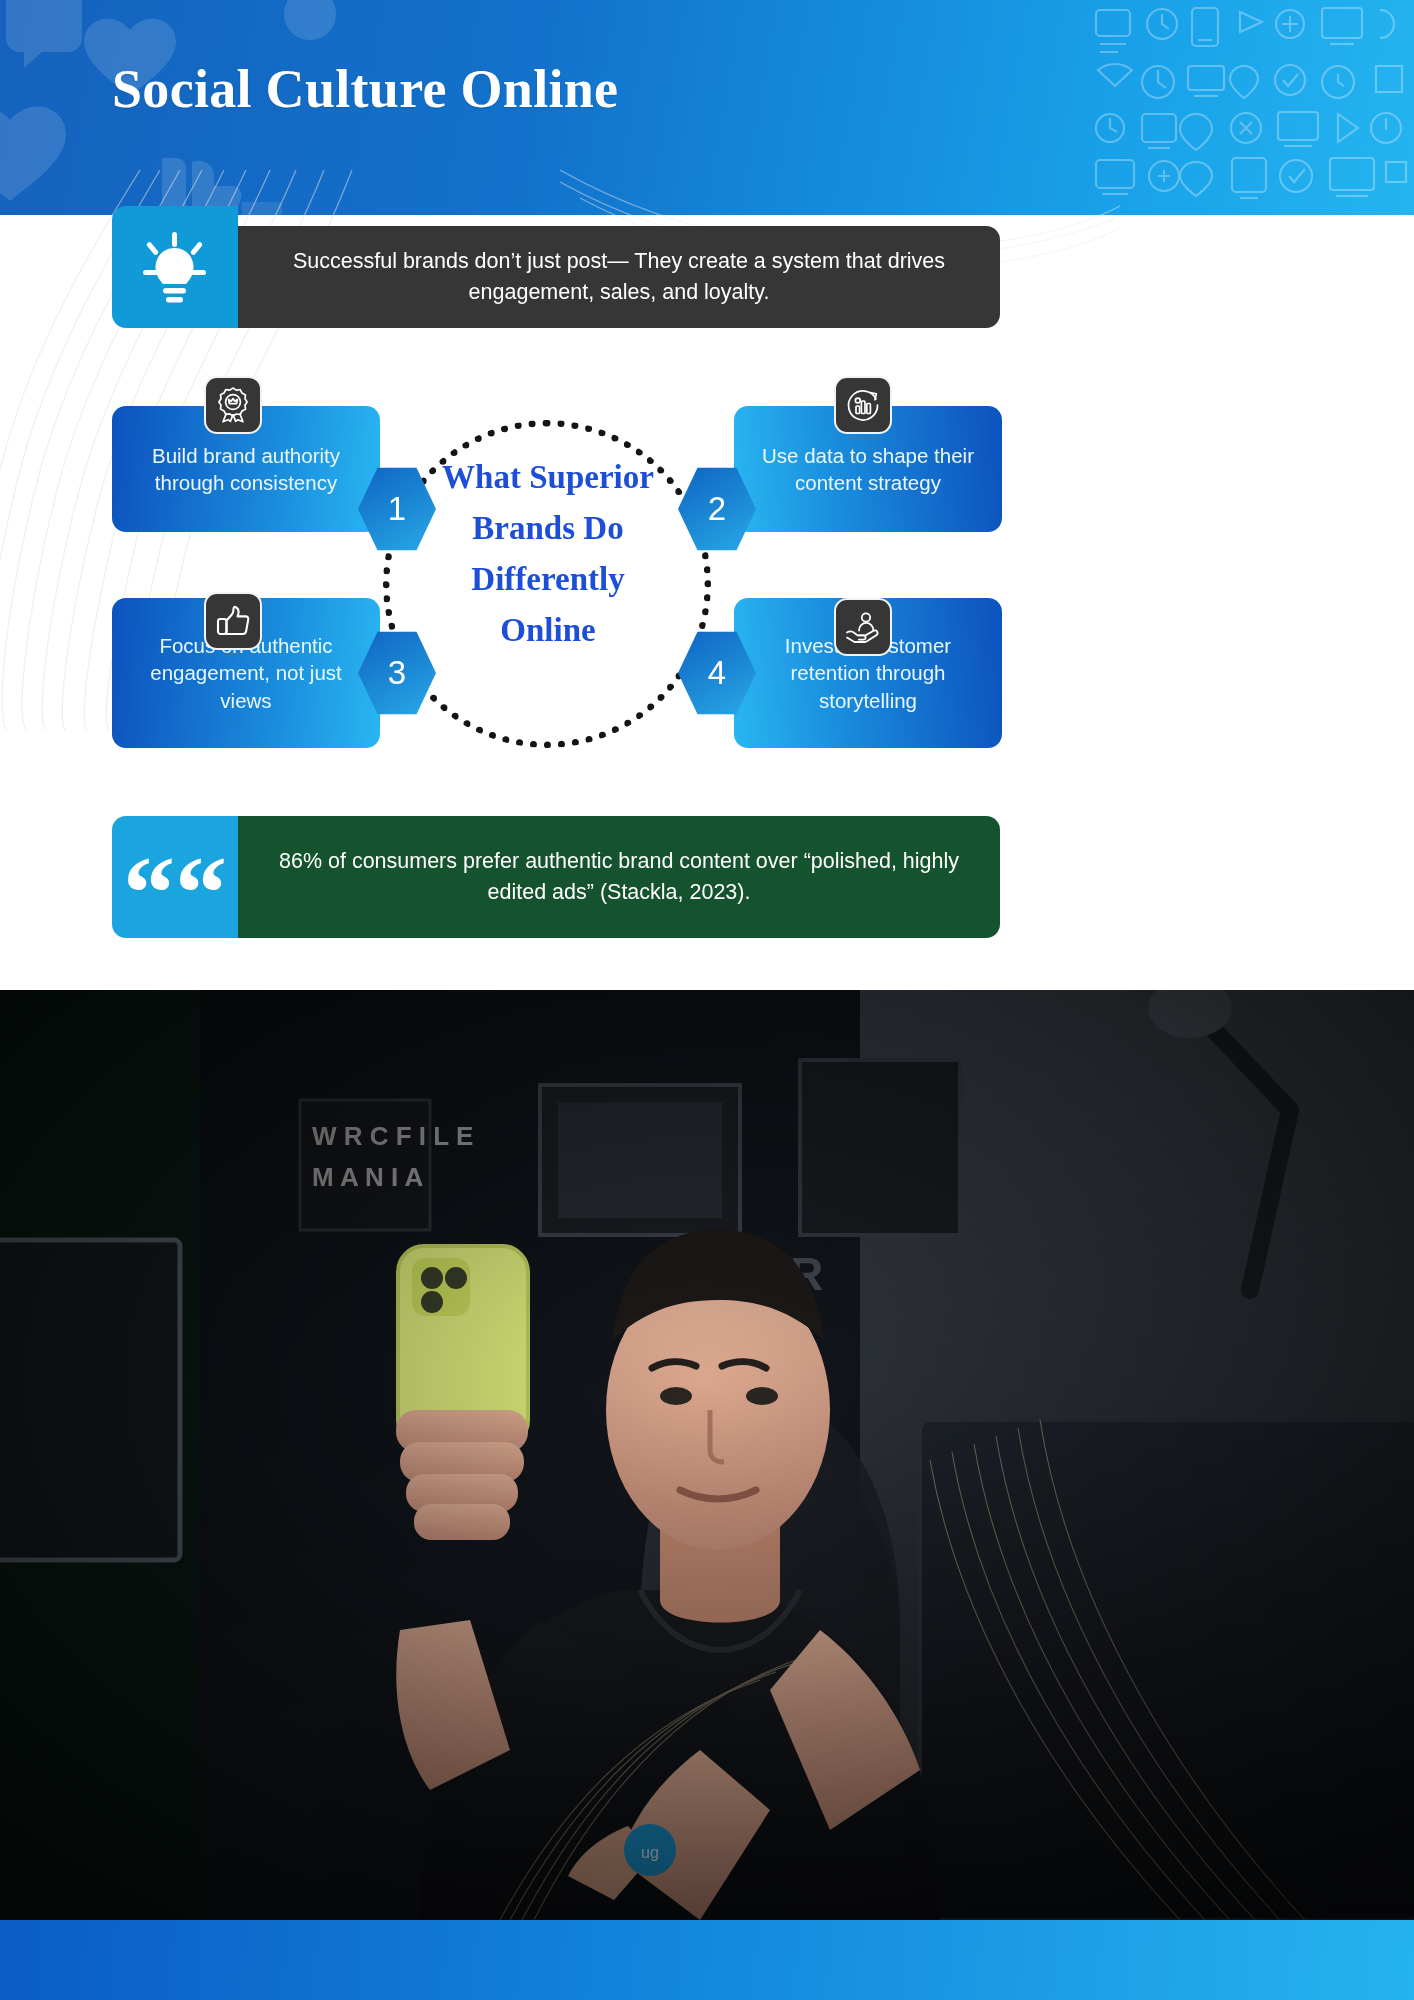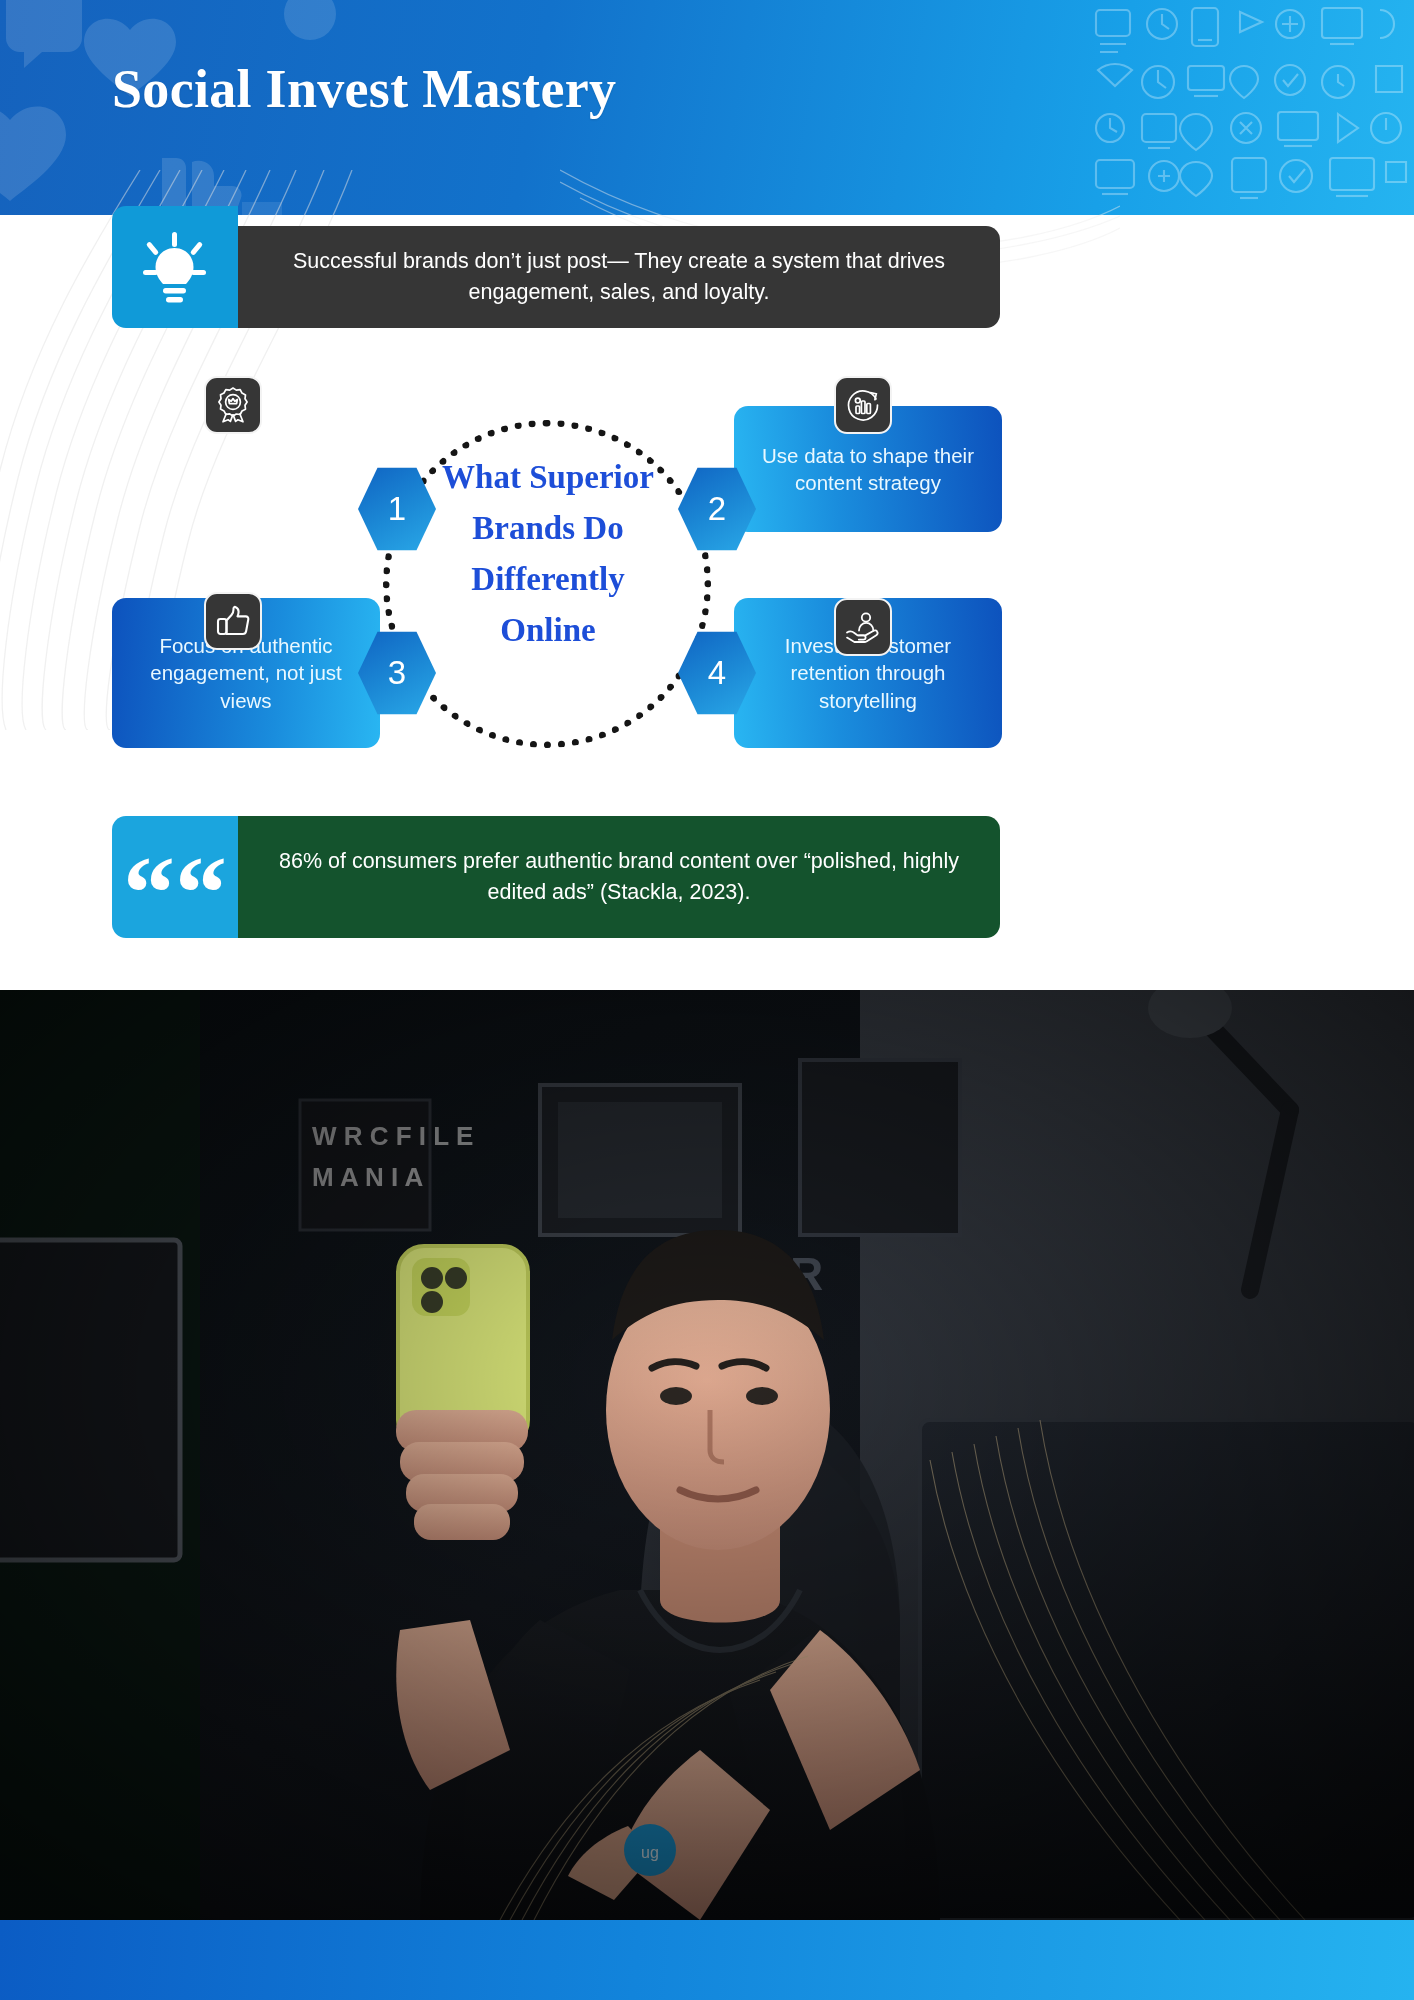--- a/index.html
+++ b/index.html
@@ -228,21 +228,21 @@
         <rect x="148" y="158" width="34" height="34" rx="4"></rect>
           <path d="M156 198h18"></path>
         <circle cx="212" cy="176" r="16"></circle>
           <path d="M205 176l5 6 11-13"></path>
         <rect x="246" y="158" width="44" height="32" rx="3"></rect>
           <path d="M252 196h32"></path>
         <path d="M302 162h20v20h-20z"></path>
       </g>
     </svg>
 
-    <div class="header-title">Social Invest Mastery</div>
+    <div class="header-title">Social Culture Online</div>
   </div>
 
   <svg class="bg-swirl-left" viewBox="0 0 470 560">
     <g fill="none" stroke="#e2e2e2" stroke-width="1.3">
       <path d="M200 0C150 80 90 180 60 300 30 420 20 520 30 560"></path>
       <path d="M220 0C170 85 108 188 78 308 48 428 38 528 48 560"></path>
       <path d="M240 0C190 90 126 196 96 316 66 436 56 536 66 560"></path>
       <path d="M262 0C212 95 146 204 116 324 86 444 76 544 86 560"></path>
       <path d="M284 0C234 100 166 212 136 332 106 452 96 552 106 560"></path>
       <path d="M306 0C256 106 186 220 156 340 126 460 116 558 126 560"></path>
@@ -279,20 +279,23 @@
     <div class="callout-body">
       <div class="callout-text">Successful brands don’t just post— They create a system that drives engagement, sales, and loyalty.</div>
     </div>
   </div>
 
   <div class="diagram">
 
     <div class="dotted-circle"></div>
     <div class="center-title">What Superior Brands Do Differently Online</div>
 
+    <div class="card card-left card1">
+      <div class="card-text">Build brand authority through consistency</div>
+    </div>
     <div class="badge-icon-box bi1">
       <svg width="36" height="38" viewBox="0 0 36 38">
         <g fill="none" stroke="#ffffff" stroke-width="1.7" stroke-linejoin="round">
           <path d="M18 2l3.3 2.1 3.9-.5 1.8 3.5 3.5 1.8-.5 3.9L32.1 16l-2.1 3.3.5 3.9-3.5 1.8-1.8 3.5-3.9-.5L18 30l-3.3-2.1-3.9.5-1.8-3.5-3.5-1.8.5-3.9L3.9 16l2.1-3.3-.5-3.9 3.5-1.8L10.8 3.6l3.9.5z"></path>
           <circle cx="18" cy="16" r="7.4"></circle>
           <path d="M14.4 17.6l-.8-4.2 2.6 1.8L18 12.6l1.8 2.6 2.6-1.8-.8 4.2z"></path>
           <path d="M11.4 27.2L8 35.8l5.1-2 2.3 1.6 2.6-7"></path>
           <path d="M24.6 27.2L28 35.8l-5.1-2-2.3 1.6-2.6-7"></path>
         </g>
       </svg>

